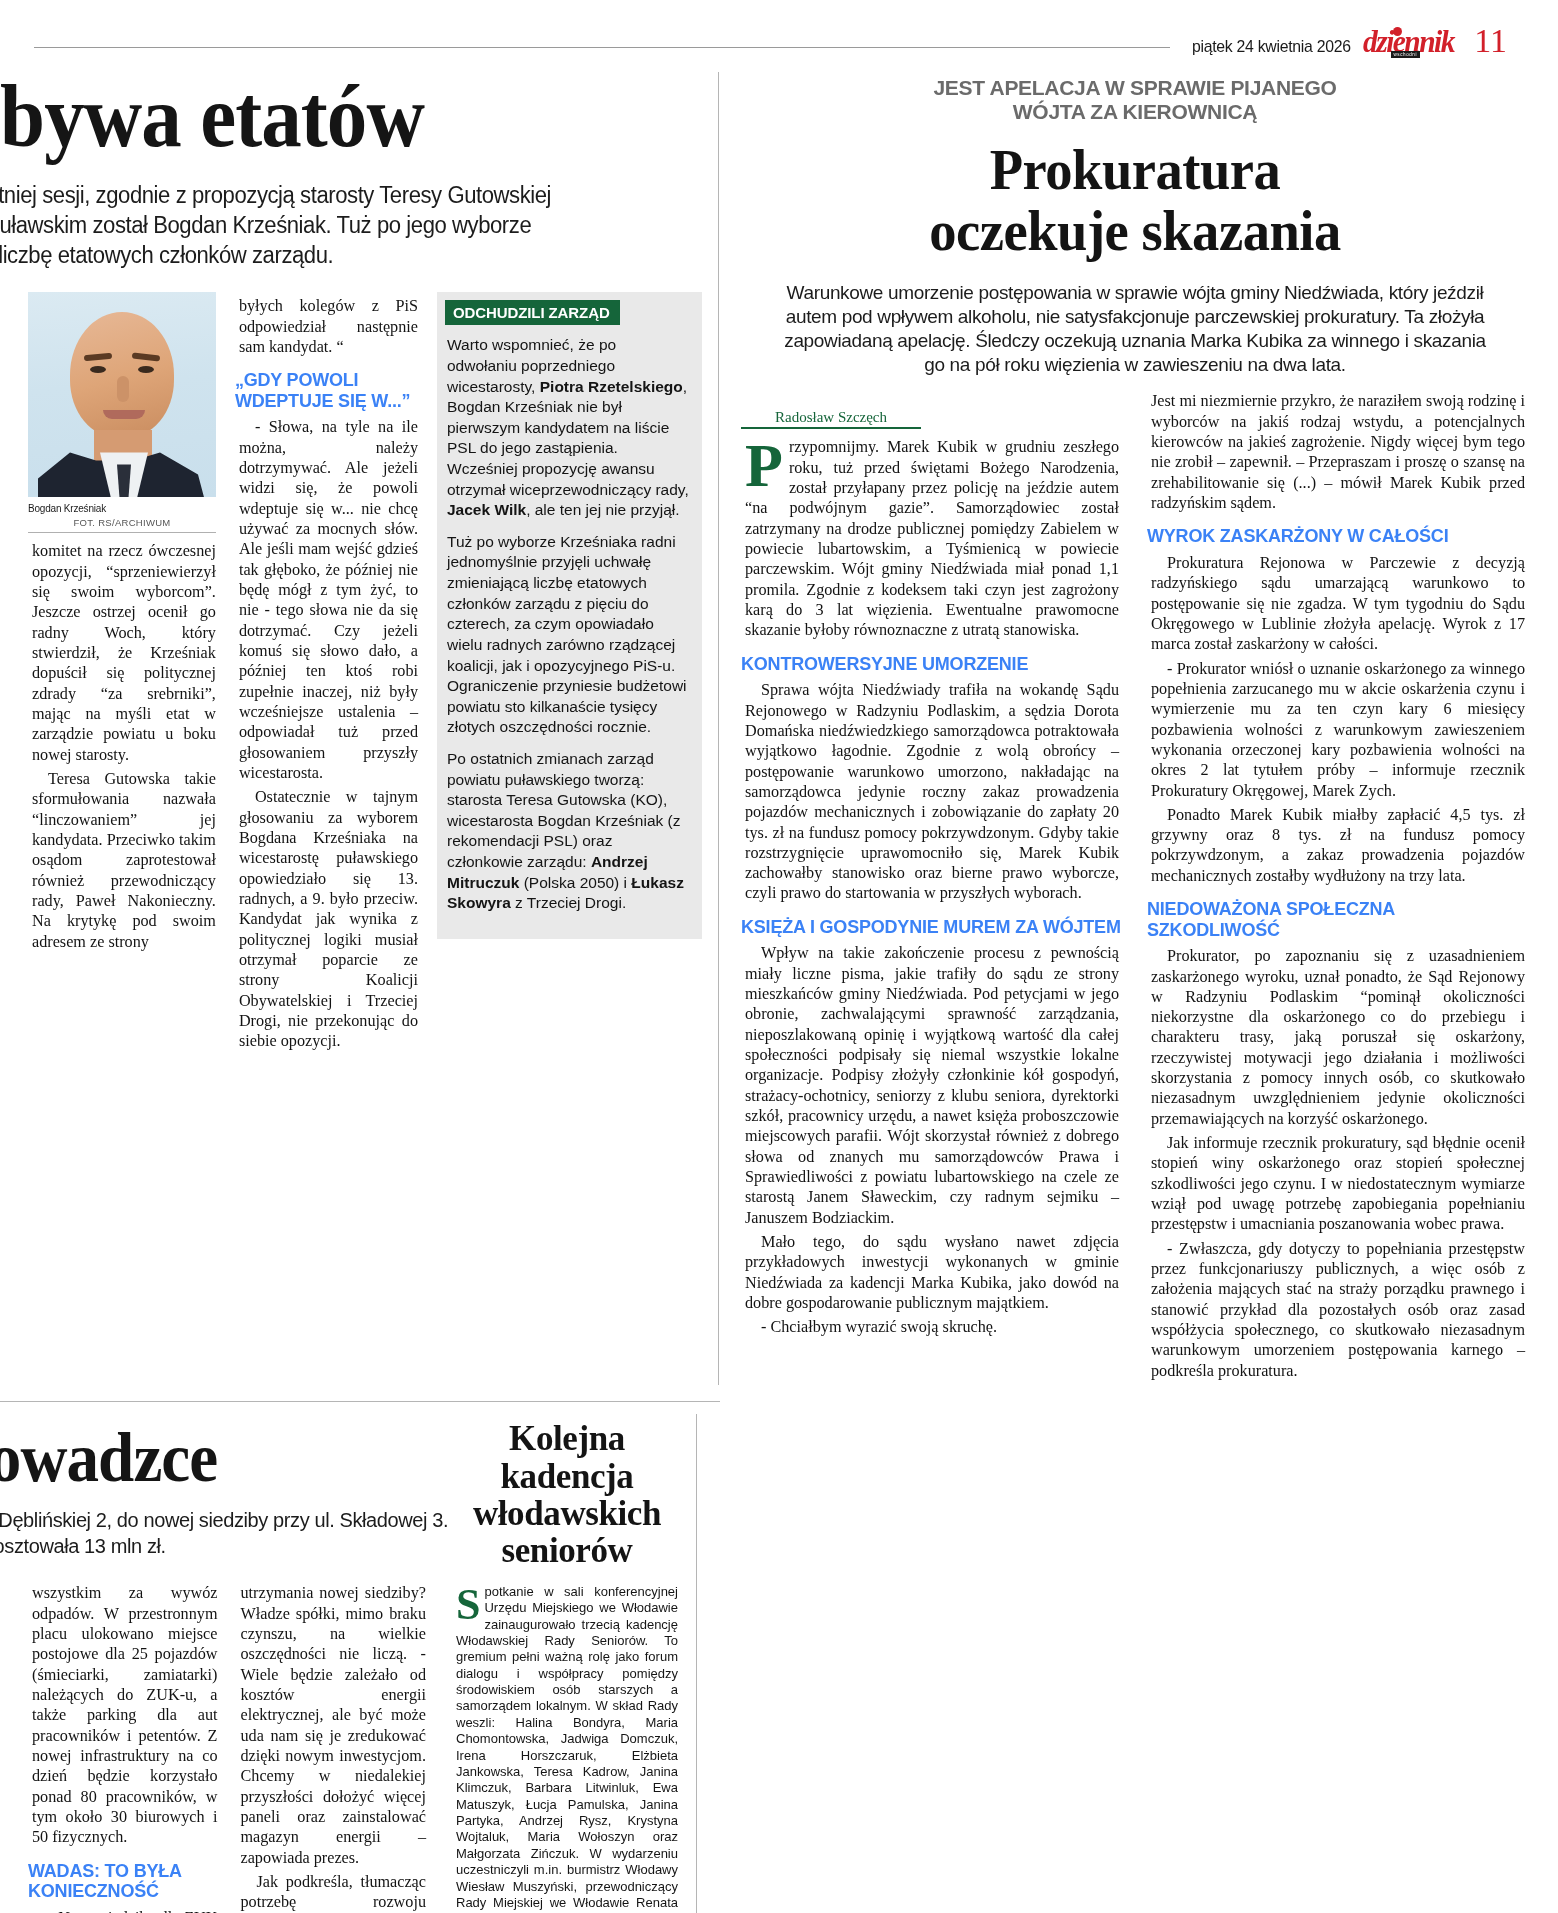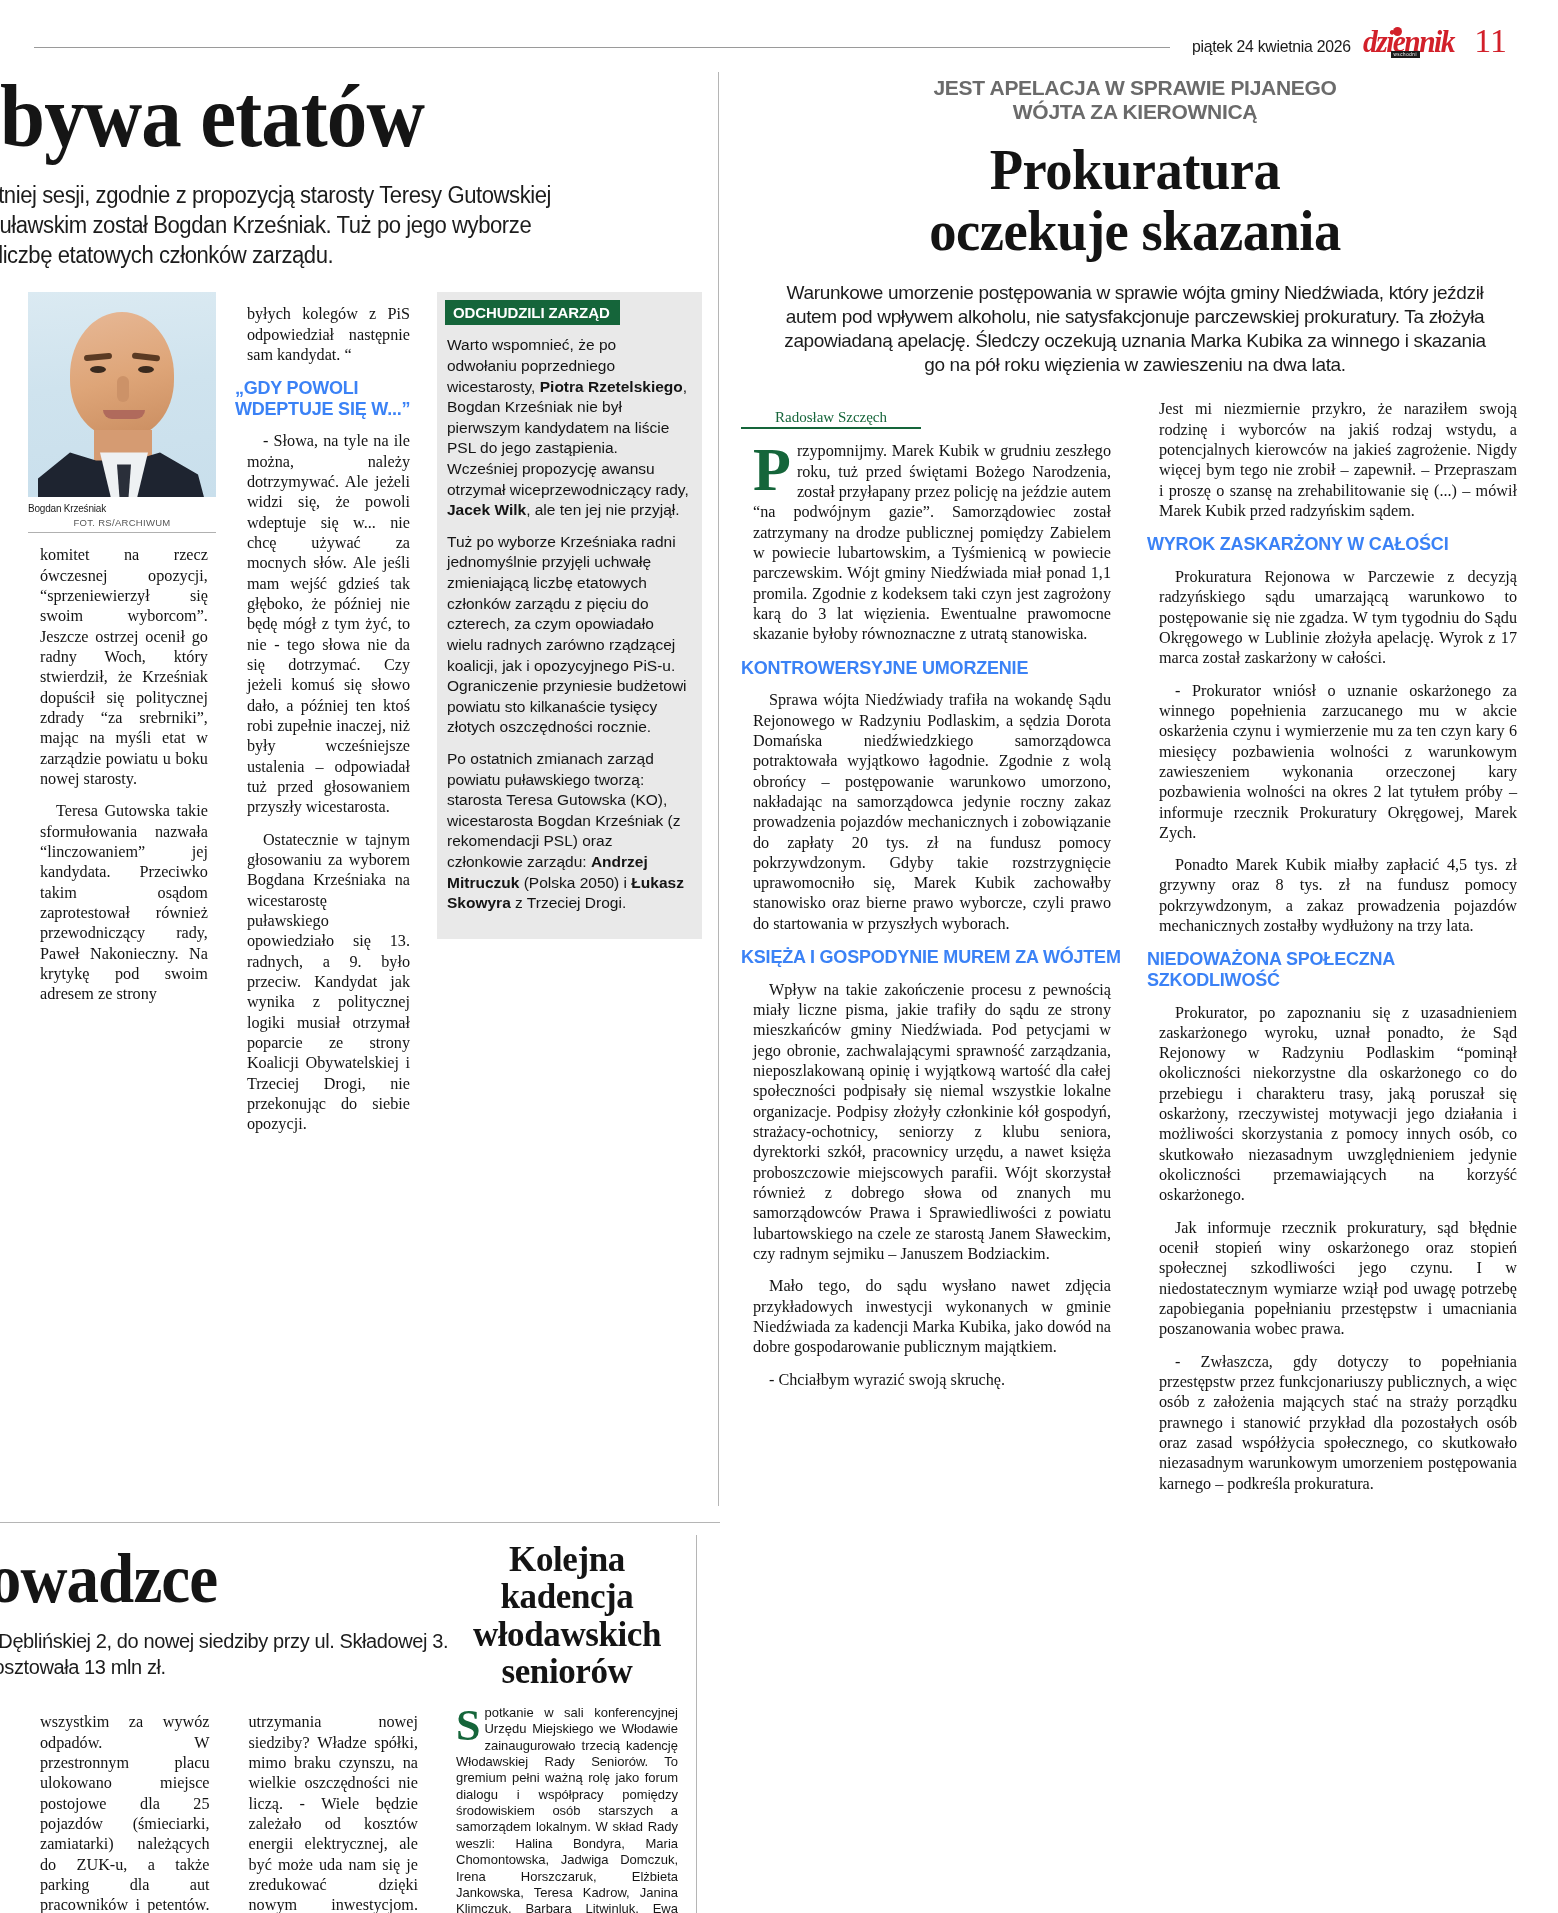--- a/index.html
+++ b/index.html
@@ -155,21 +155,21 @@
     border-bottom:1px solid #b0b0b0;
     text-align:center; width:188px;
   }
 
   .serif-body {
     font-family:"Liberation Serif", serif;
     font-size:16.2px; line-height:1.255;
     text-align:justify; color:#131313;
     hyphens:auto;
   }
-  .serif-body p { margin:12px; text-indent:16px; }
+  .serif-body p { margin:4px; text-indent:16px; }
   .serif-body p.noind { text-indent:0; }
   .sub-head {
     font-family:"Liberation Sans", sans-serif;
     font-weight:bold; font-size:18px; line-height:1.14;
     color:#3b82f6; margin:13px 0 6px 0; letter-spacing:-0.2px;
   }
 
   
   .box {
     background:#e9e9e9; width:265px; padding:0 0 14px 0;

